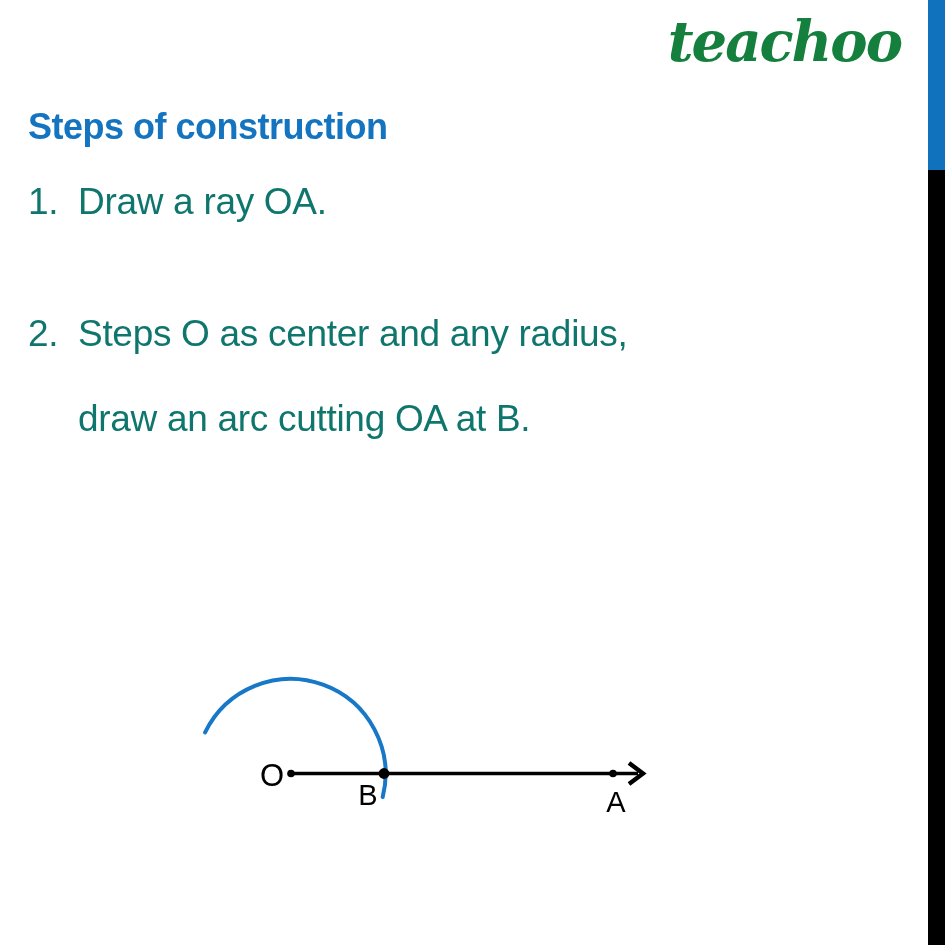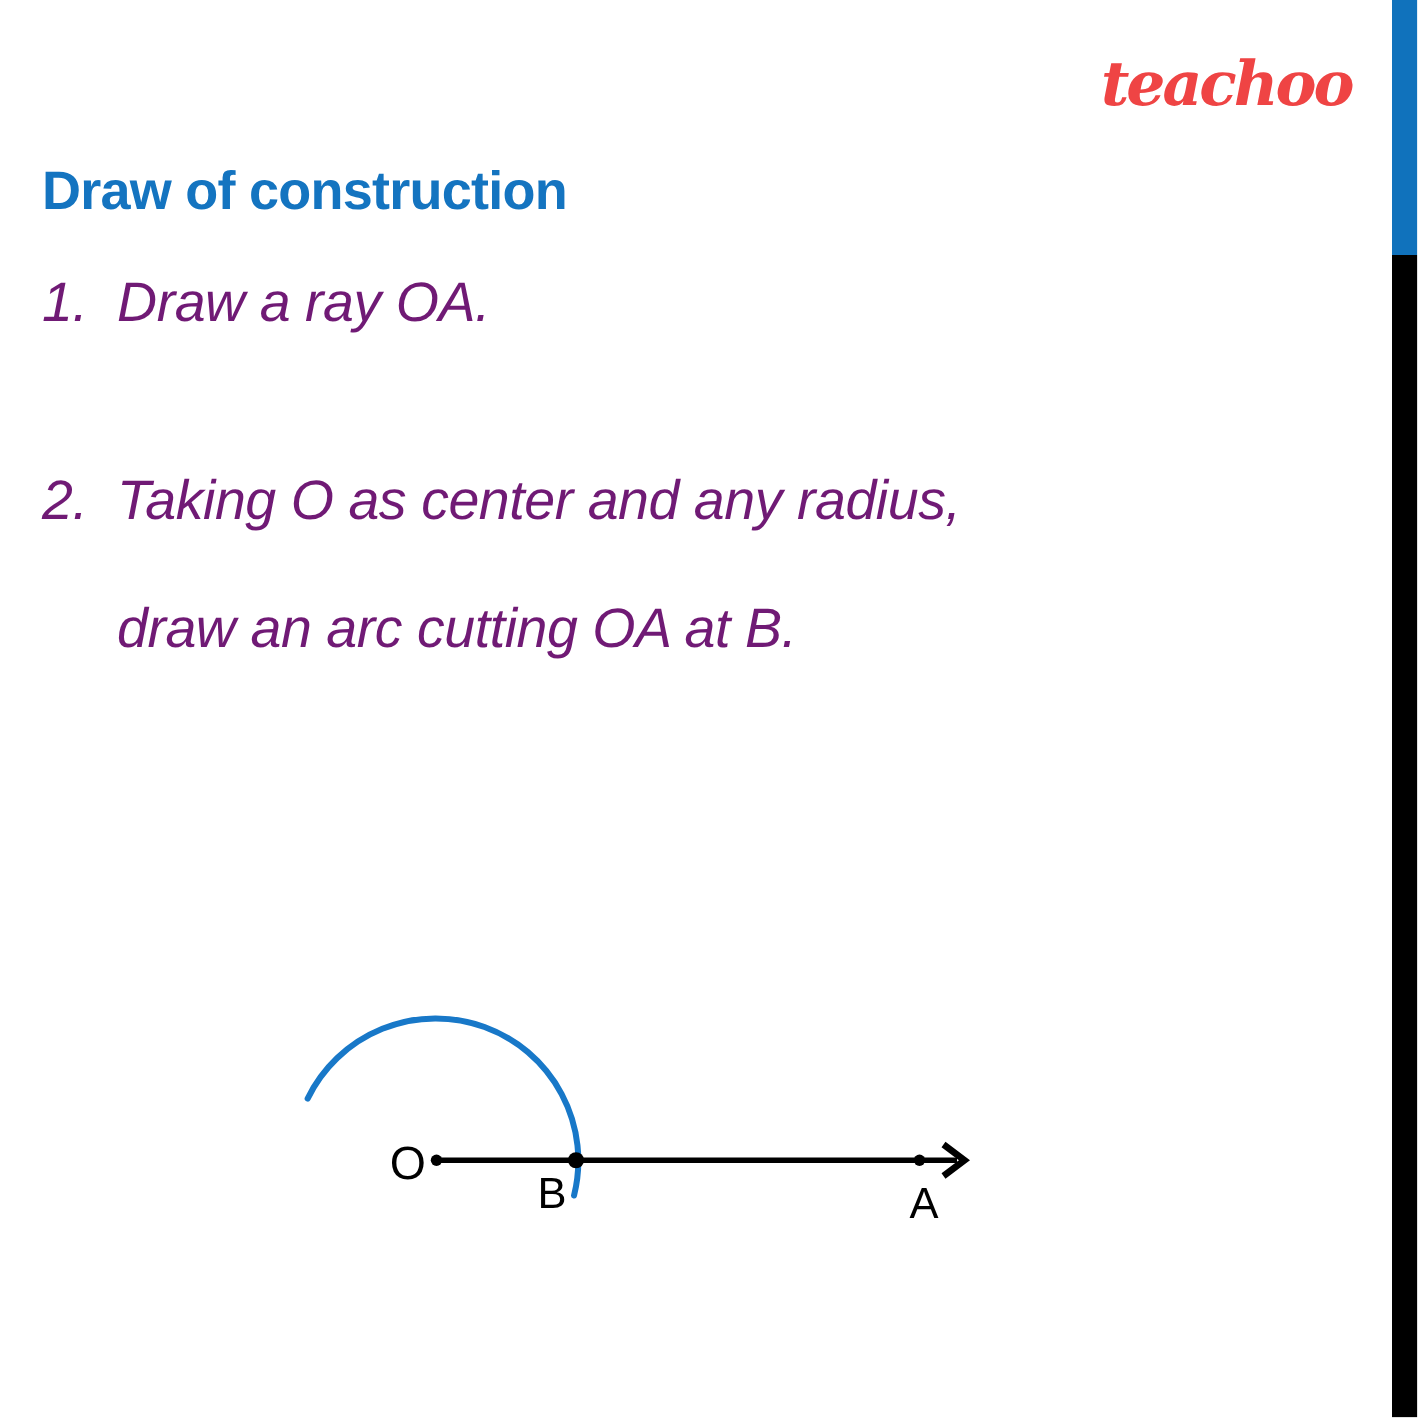--- a/index.html
+++ b/index.html
@@ -33,46 +33,44 @@
     background: #000000;
   }
   
   .logo {
     position: absolute;
     top: 8px;
     right: 44px;
     font-family: "DejaVu Serif", serif;
     font-style: italic;
     font-weight: 700;
-    font-size: 41px;
+    font-size: 56px;
     letter-spacing: -2px;
-    color: #ef4444;
+    color: #15803d;
     white-space: nowrap;
-    margin-top: 24px;
   }
   
   .heading {
     position: absolute;
     left: 28px;
     top: 106px;
     font-size: 36px;
     font-weight: 700;
     letter-spacing: -0.5px;
     color: #1474c0;
     white-space: nowrap;
   }
   
   .step-row {
     position: absolute;
     left: 28px;
     font-size: 37px;
     letter-spacing: -0.3px;
-    color: #701a75;
+    color: #0f766e;
     white-space: nowrap;
-    font-style: italic;
   }
   .step-row .step-num {
     display: inline-block;
     width: 50px;
   }
   .row-1 { top: 181px; }
   .row-2 { top: 313px; }
   .row-3 { top: 398px; left: 78px; }
   
   .diagram-svg {
@@ -90,28 +88,28 @@
 </head>
 <body>
 
 <div class="slide">
 
   <div class="edge-bar-blue"></div>
   <div class="edge-bar-black"></div>
 
   <div class="logo">teachoo</div>
 
-  <div class="heading">Draw of construction</div>
+  <div class="heading">Steps of construction</div>
 
   <div class="step-row row-1">
     <span class="step-num">1.</span><span class="step-text">Draw a ray OA.</span>
   </div>
 
   <div class="step-row row-2">
-    <span class="step-num">2.</span><span class="step-text">Taking O as center and any radius,</span>
+    <span class="step-num">2.</span><span class="step-text">Steps O as center and any radius,</span>
   </div>
 
   <div class="step-row row-3">
     <span class="step-text">draw an arc cutting OA at B.</span>
   </div>
 
   <svg class="diagram-svg" viewBox="0 0 945 945">
 
     <path d="M 382.7 797 A 95 95 0 0 0 205.1 732.4" fill="none" stroke="#1878c8" stroke-width="4" stroke-linecap="round"></path>
 

